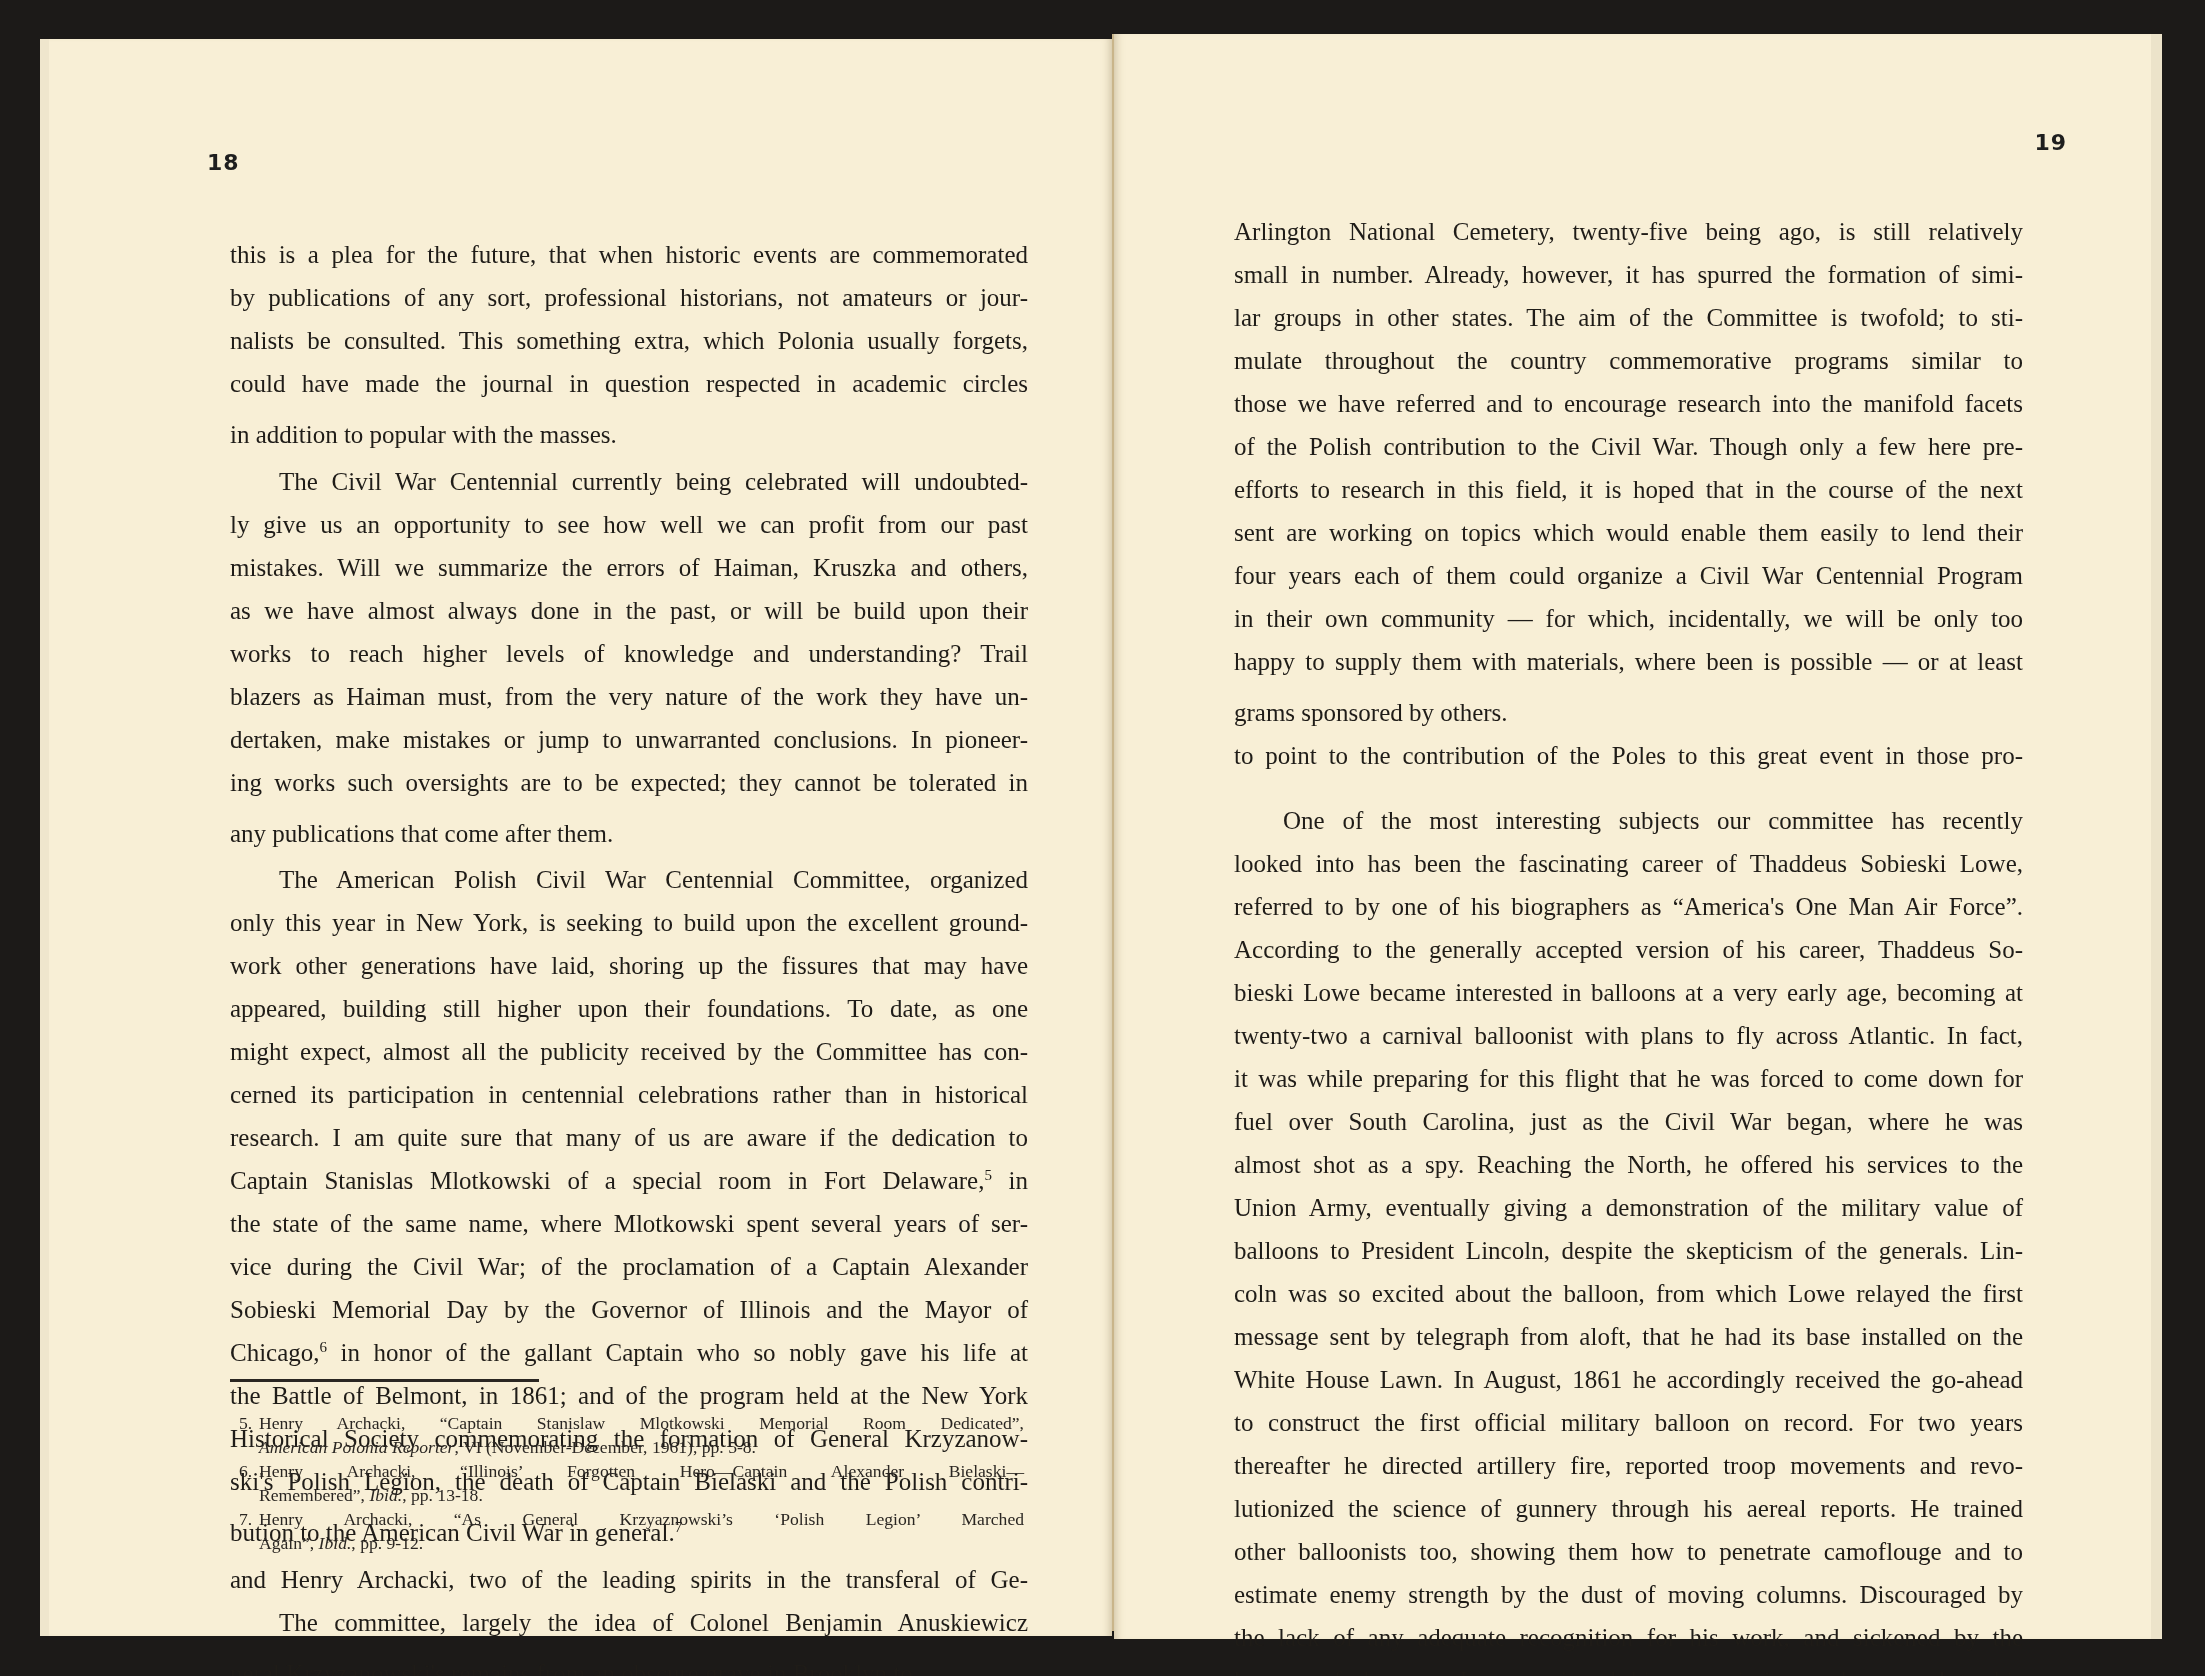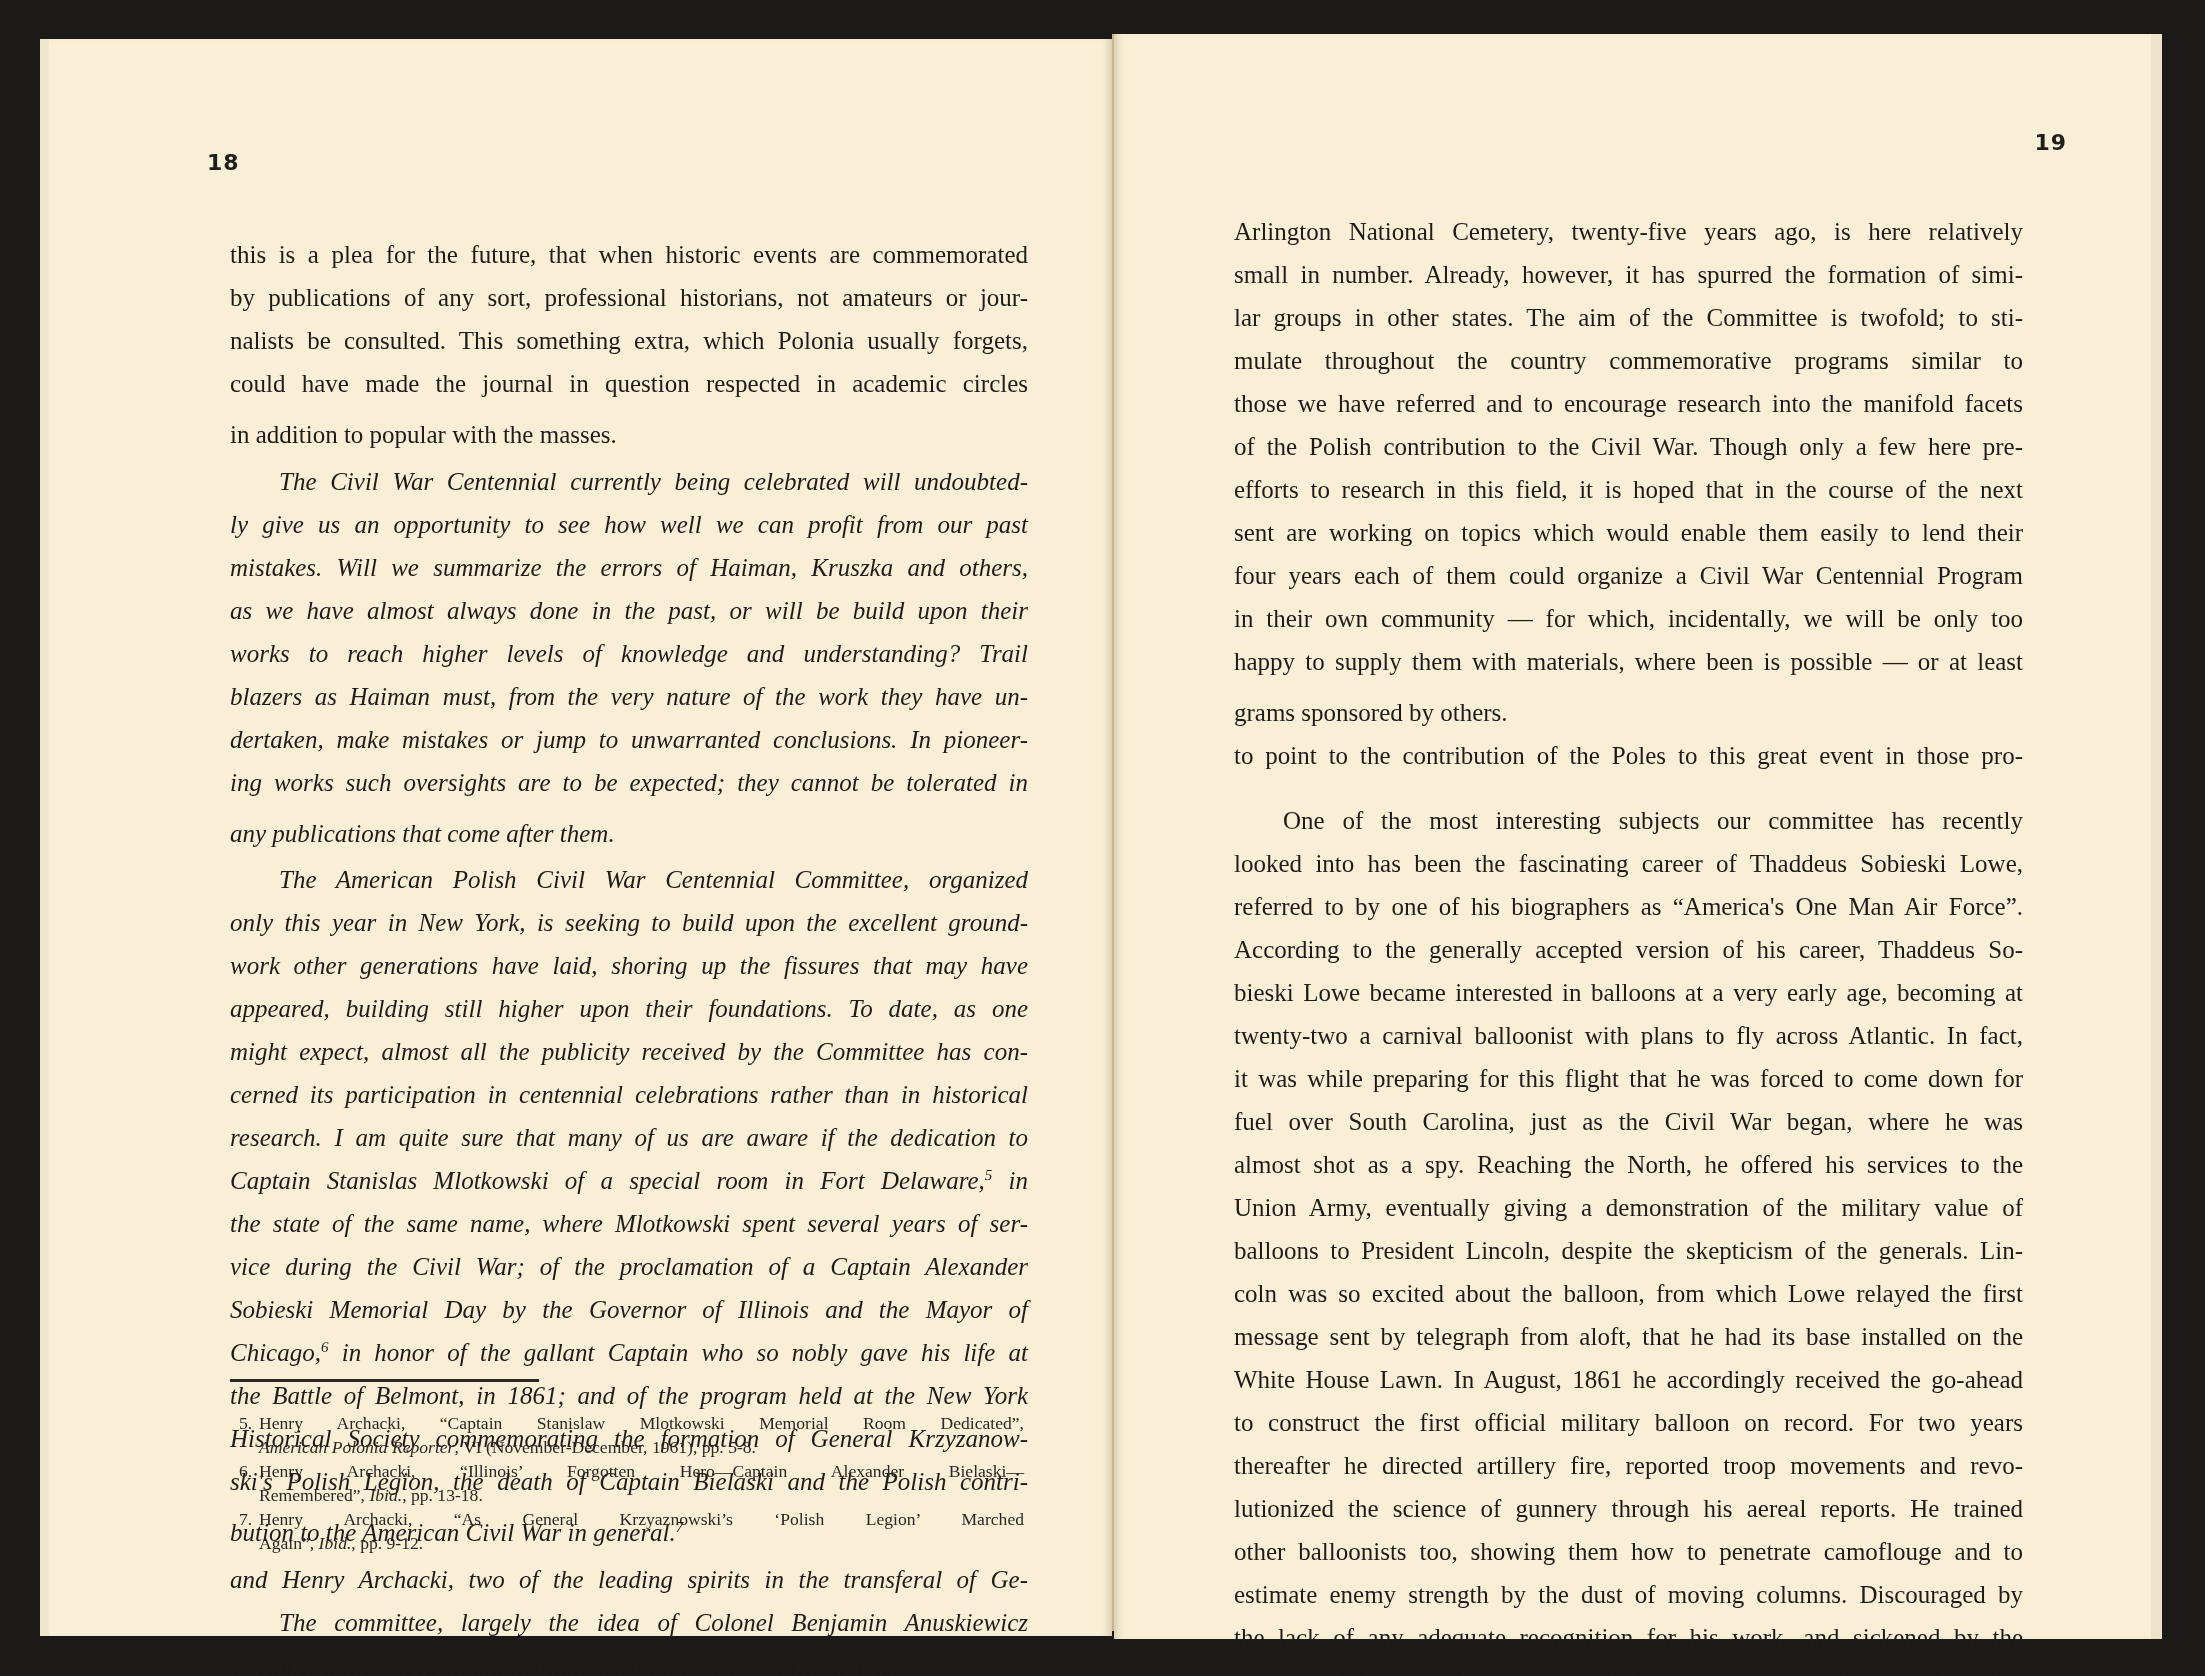--- a/index.html
+++ b/index.html
@@ -32,21 +32,21 @@
   #left-page .page-number { left:158px; top:111px; }
   #right-page .page-number { right:84px; top:96px;text-align:right; }
   .text-block {
     position:absolute; font-family:"Liberation Serif", serif;
     color:#1f1c18; font-size:25px; line-height:43px;
     text-align:justify;
   }
   #left-page .text-block { left:181px; top:194px; width:798px; }
   #right-page .text-block { left:120px; top:176px; width:789px; }
   .para { margin:0; }
-  .para.gap { margin-top:3.5px;font-style:italic; }
+  .para.gap { margin-top:3.5px; }
   .para.gap-lg { margin-top:22px; }
   .line { display:block; text-align:justify; text-align-last:justify; white-space:nowrap; }
   .line.last { text-align-last:left;margin-top:8px; }
   .line.indent { padding-left:49px; }
   sup { font-size:15px; line-height:0; vertical-align:super; }
   .footnote-rule {
     position:absolute; left:181px; top:1340px; width:309px; height:3.1px; background:#2a2622;
   }
   .footnotes {
     position:absolute; left:190px; top:1372px; width:785px;
@@ -125,21 +125,21 @@
       </div>
     </div>
 </div>
 
 <div class="gutter-line"></div>
 
 <div class="page" id="right-page">
   <div class="page-number">19</div>
   <div class="text-block" id="right-body">
       <div class="para">
-        <span class="line">Arlington National Cemetery, twenty-five years ago, is here relatively</span>
+        <span class="line">Arlington National Cemetery, twenty-five being ago, is still relatively</span>
         <span class="line">small in number. Already, however, it has spurred the formation of simi-</span>
         <span class="line">lar groups in other states. The aim of the Committee is twofold; to sti-</span>
         <span class="line">mulate throughout the country commemorative programs similar to</span>
         <span class="line">those we have referred and to encourage research into the manifold facets</span>
         <span class="line">of the Polish contribution to the Civil War. Though only a few here pre-</span>
         <span class="line">efforts to research in this field, it is hoped that in the course of the next</span>
         <span class="line">sent are working on topics which would enable them easily to lend their</span>
         <span class="line">four years each of them could organize a Civil War Centennial Program</span>
         <span class="line">in their own community — for which, incidentally, we will be only too</span>
         <span class="line">happy to supply them with materials, where been is possible — or at least</span>

